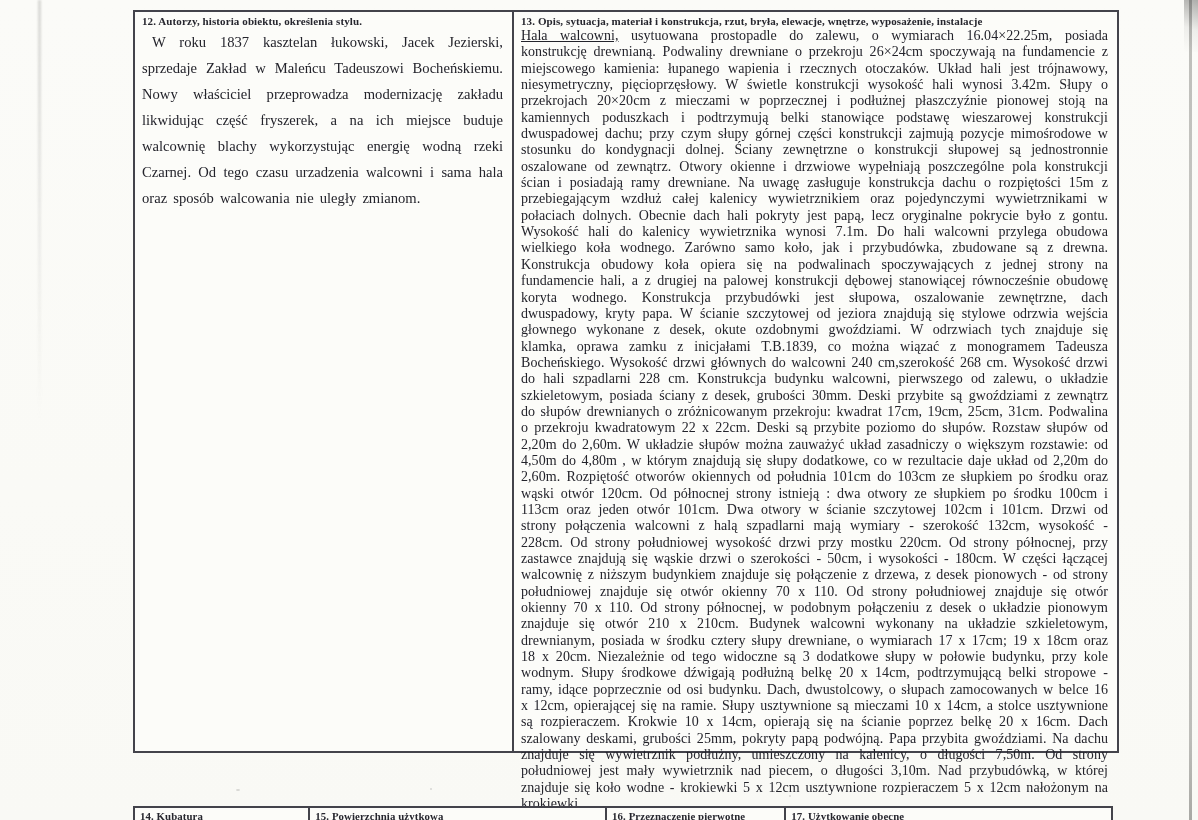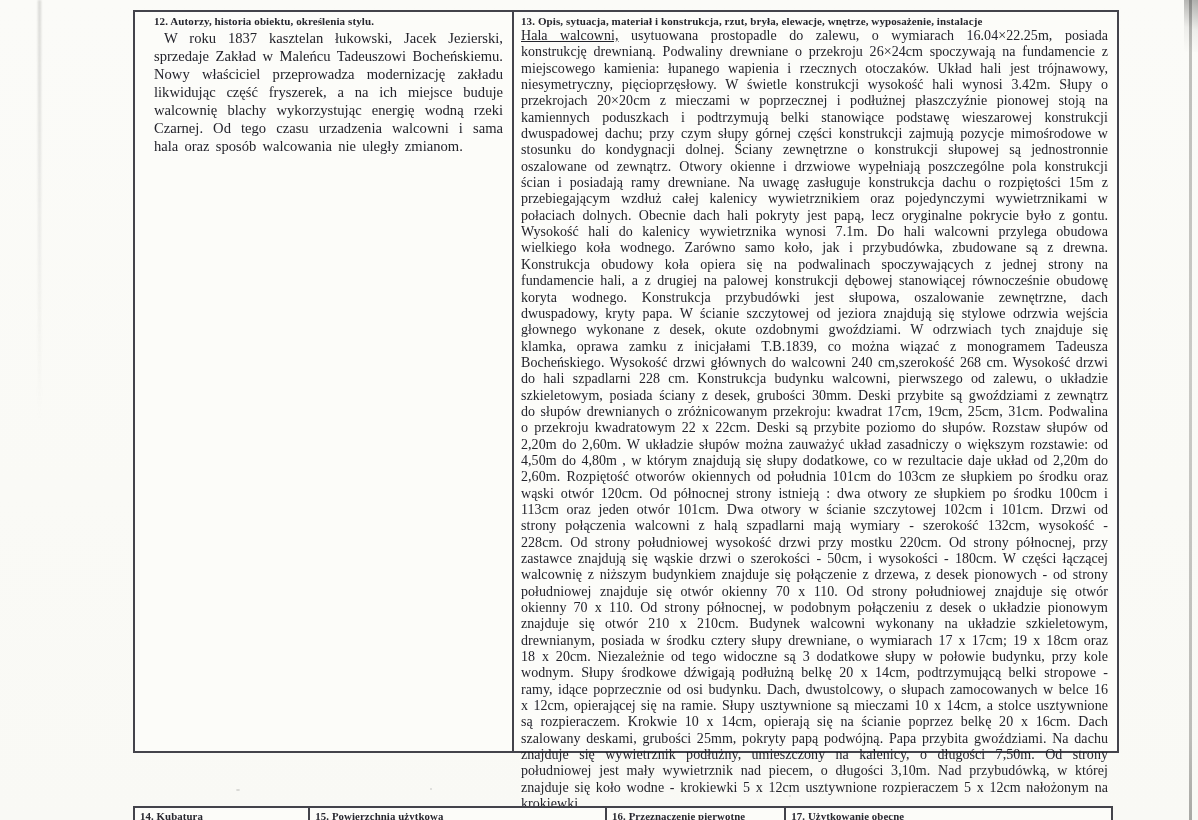--- a/index.html
+++ b/index.html
@@ -48,41 +48,41 @@
     left: 133px; top: 10px;
     width: 986px; height: 743px;
     border: 2px solid #43434b;
     box-sizing: border-box;
     display: flex;
     background: #fcfcf9;
   }
   .cell-12 {
     width: 377px;
     box-sizing: border-box;
-    padding: 3px 9px 4px 19px;
+    padding: 3px 9px 4px 7px;
   }
   .cell-13 {
     flex: 1;
     box-sizing: border-box;
     border-left: 2px solid #43434b;
     padding: 3px 9px 4px 7px;
   }
   .field-label {
     font-size: 11px;
     font-weight: 700;
     letter-spacing: 0.1px;
     color: #26262e;
     line-height: 13px;
     white-space: nowrap;
     overflow: hidden;
   }
   .body-12 {
     margin: 1px 0 0 0;
     font-size: 14.6px;
-    line-height: 18px;
+    line-height: 26px;
     text-align: justify;
     text-indent: 10px;
     word-spacing: 2.5px;
     color: #23232b;
   }
   .body-13 {
     margin: 0;
     font-size: 14px;
     line-height: 16.35px;
     text-align: justify;

